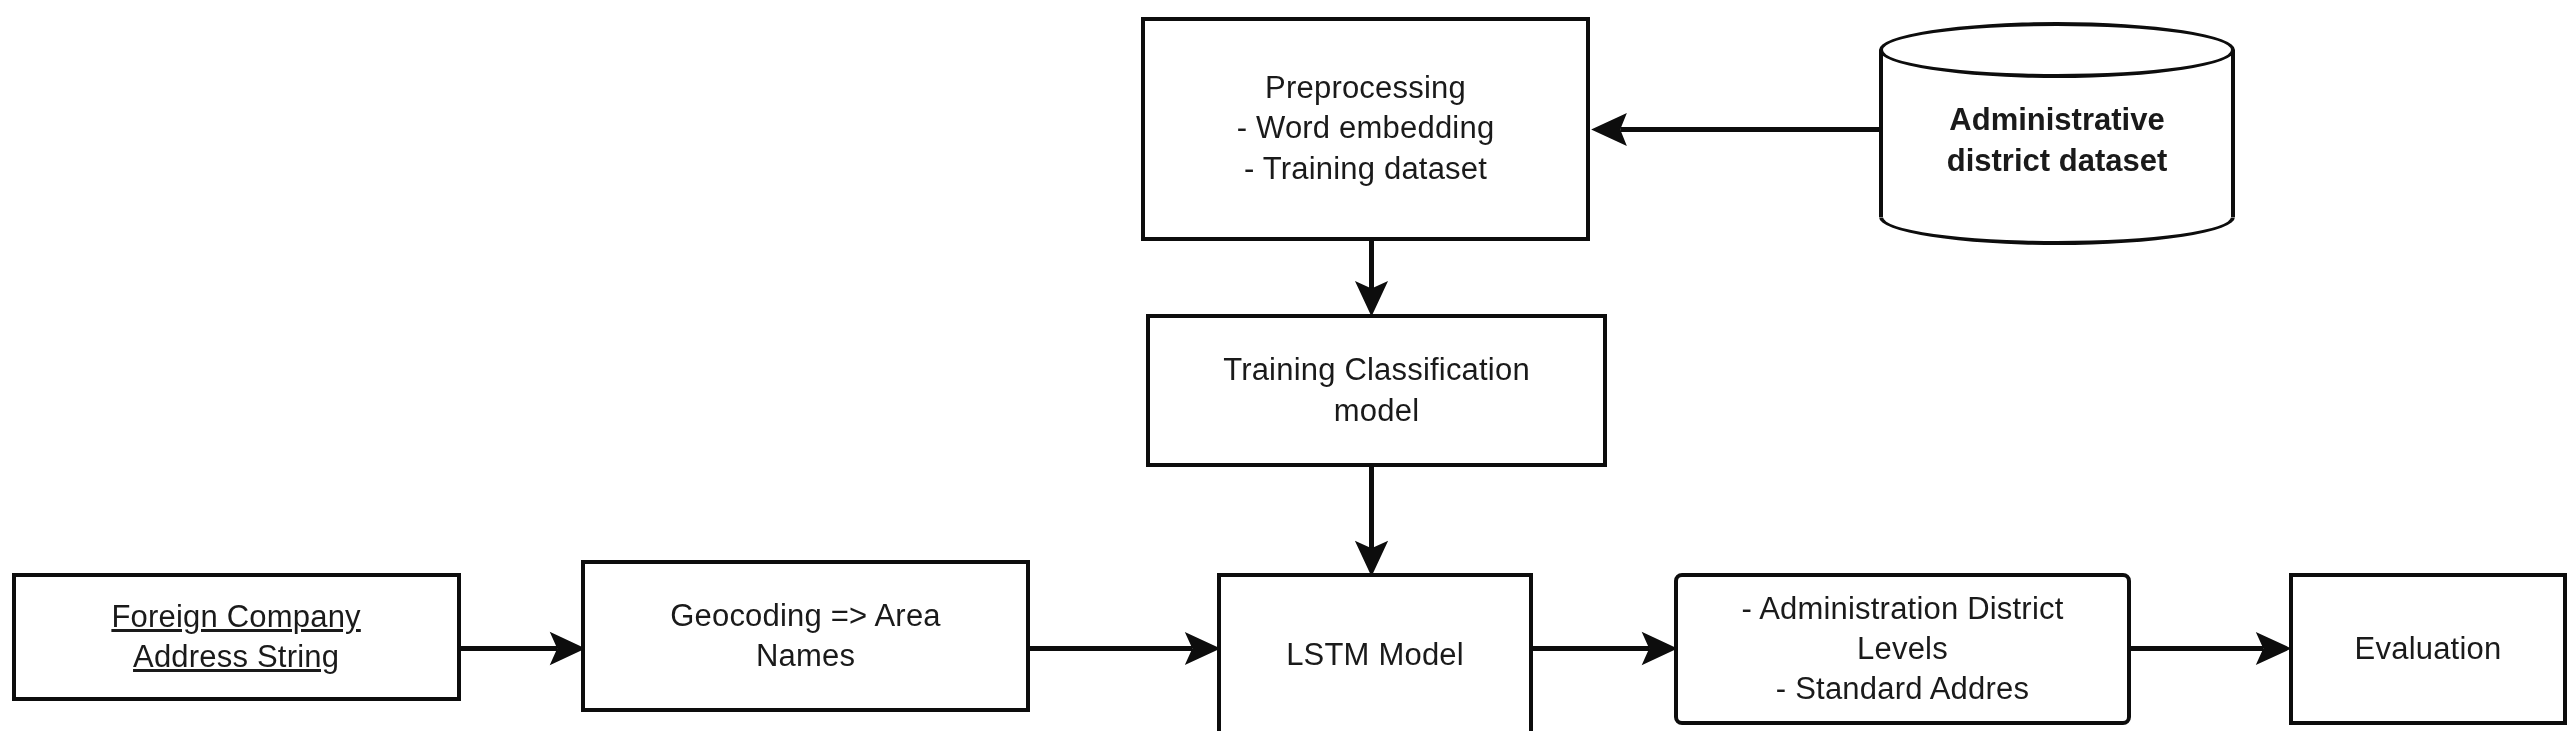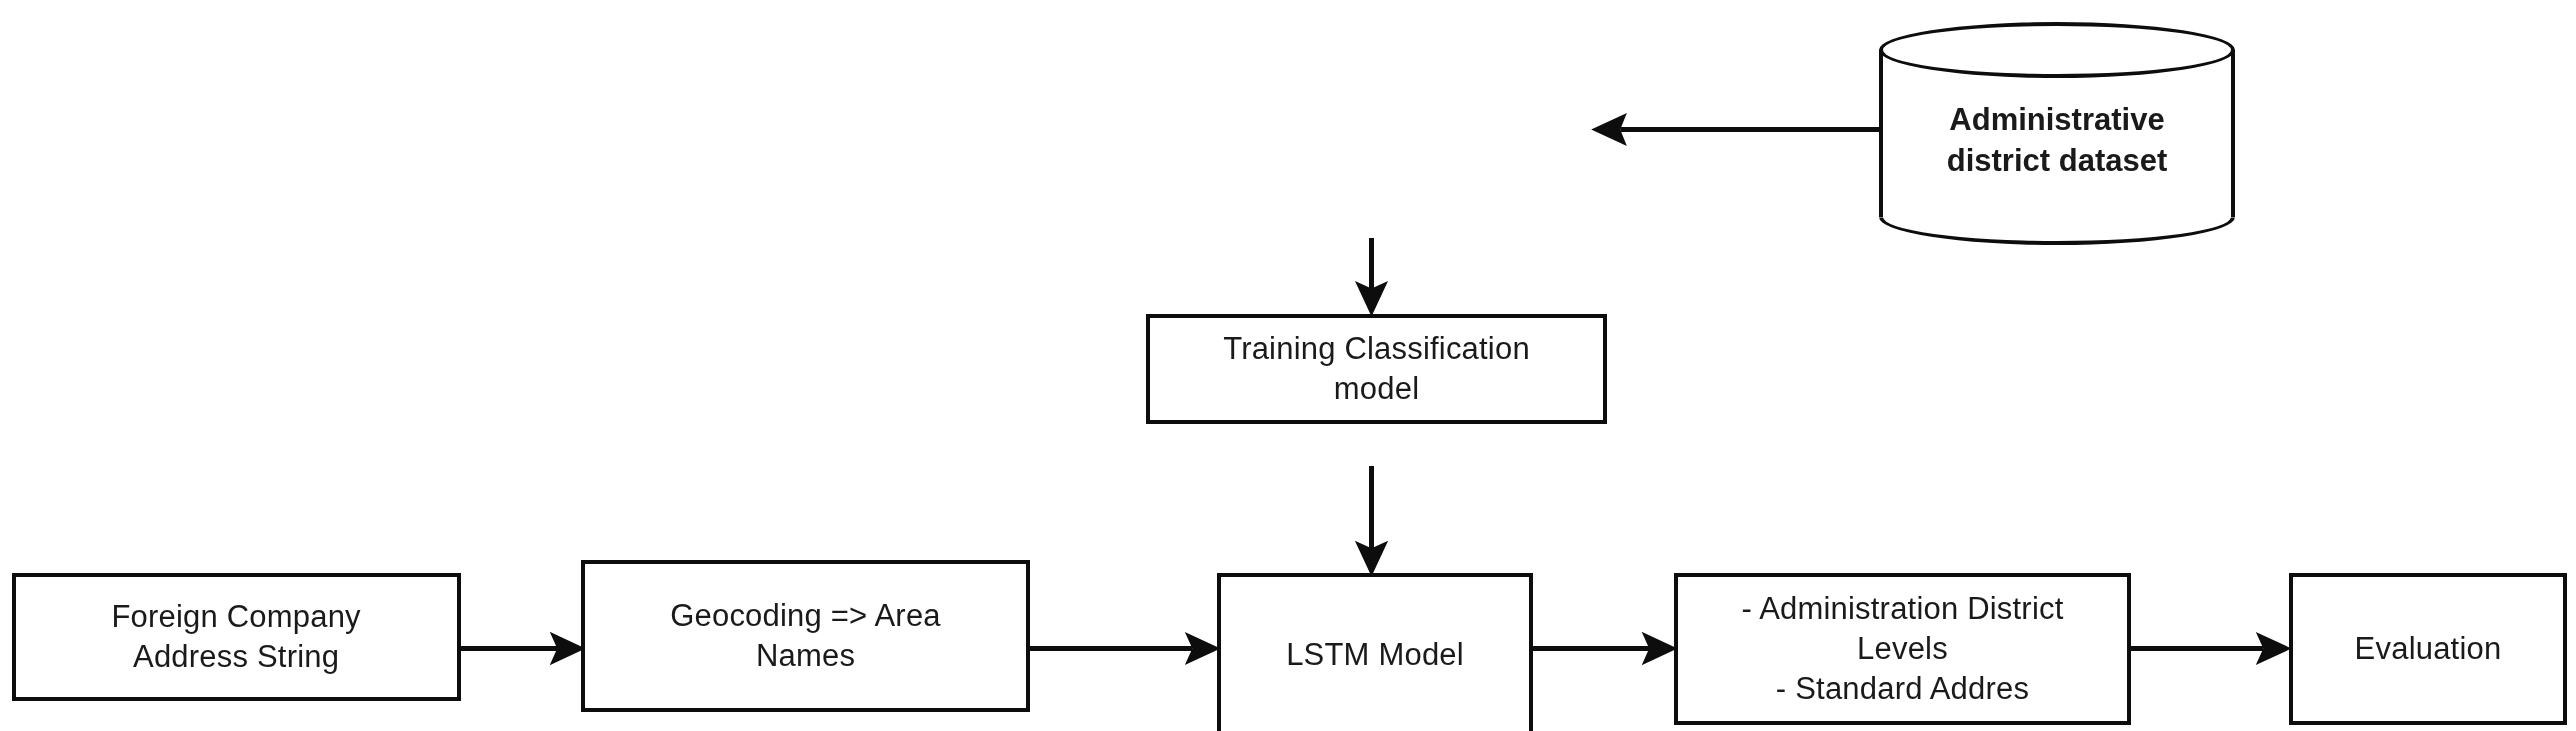--- a/index.html
+++ b/index.html
@@ -85,56 +85,61 @@
 
   
   .edge { position: absolute; }
   .edge svg { display: block; overflow: visible; }
 </style>
 </head>
 <body>
 
 <div id="canvas">
 
+  <div class="node" style="left:1141px; top:16.6px; width:449px; height:224px;">
+    <span class="label">Preprocessing
+- Word embedding
+- Training dataset</span>
+  </div>
 
   <div class="cylinder" style="left:1879px; top:22.4px; width:356px; height:223px;font-weight:bold;">
     <div class="cyl-body"></div>
     <div class="cyl-bottom"></div>
     <div class="cyl-top"></div>
     <div class="cyl-text">Administrative
 district dataset</div>
   </div>
 
   <div class="edge" style="left:1587px; top:112px; width:299px; height:35px;">
     <svg width="299" height="35" viewBox="0 0 360 42">
       <line x1="355" y1="21" x2="40" y2="21" stroke="#0d0d0d" stroke-width="6"></line>
       <polygon points="5,21 48,1 40,21 48,41" fill="#0d0d0d"></polygon>
     </svg>
   </div>
 
-  <div class="node" style="left:1146px; top:314px; width:461px; height:110px;">
+  <div class="node" style="left:1146px; top:314px; width:461px; height:153px;">
     <span class="label">Training Classification
 model</span>
   </div>
 
   <div class="edge" style="left:1354px; top:238px; width:35px; height:81px;">
     <svg width="35" height="81" viewBox="0 0 42 98">
       <line x1="21" y1="0" x2="21" y2="62" stroke="#0d0d0d" stroke-width="6"></line>
       <polygon points="21,95 1,52 21,61 41,52" fill="#0d0d0d"></polygon>
     </svg>
   </div>
 
   <div class="edge" style="left:1354px; top:466px; width:35px; height:113px;">
     <svg width="35" height="113" viewBox="0 0 42 136">
       <line x1="21" y1="0" x2="21" y2="100" stroke="#0d0d0d" stroke-width="6"></line>
       <polygon points="21,133 1,90 21,99 41,90" fill="#0d0d0d"></polygon>
     </svg>
   </div>
 
-  <div class="node" style="left:11.6px; top:573px; width:449px; height:128px;">
+  <div class="node" style="left:11.6px; top:573px; width:449px; height:128px;text-decoration:underline;">
     <span class="label">Foreign Company
 Address String</span>
   </div>
 
   <div class="edge" style="left:459px; top:631px; width:129px; height:35px;">
     <svg width="129" height="35" viewBox="0 0 155 42">
       <line x1="0" y1="21" x2="118" y2="21" stroke="#0d0d0d" stroke-width="6"></line>
       <polygon points="152,21 109,1 118,21 109,41" fill="#0d0d0d"></polygon>
     </svg>
   </div>
@@ -155,21 +160,21 @@
     <span class="label">LSTM Model</span>
   </div>
 
   <div class="edge" style="left:1530px; top:631px; width:150px; height:35px;">
     <svg width="150" height="35" viewBox="0 0 180 42">
       <line x1="0" y1="21" x2="143" y2="21" stroke="#0d0d0d" stroke-width="6"></line>
       <polygon points="177,21 134,1 143,21 134,41" fill="#0d0d0d"></polygon>
     </svg>
   </div>
 
-  <div class="node" style="left:1674px; top:573px; width:457px; height:152px;">
+  <div class="node" style="left:1674px; top:573px; width:457px; height:152px;border-radius:8px;">
     <span class="label">- Administration District
 Levels
 - Standard Addres</span>
   </div>
 
   <div class="edge" style="left:2128px; top:631px; width:166px; height:35px;">
     <svg width="166" height="35" viewBox="0 0 200 42">
       <line x1="0" y1="21" x2="163" y2="21" stroke="#0d0d0d" stroke-width="6"></line>
       <polygon points="197,21 154,1 163,21 154,41" fill="#0d0d0d"></polygon>
     </svg>

